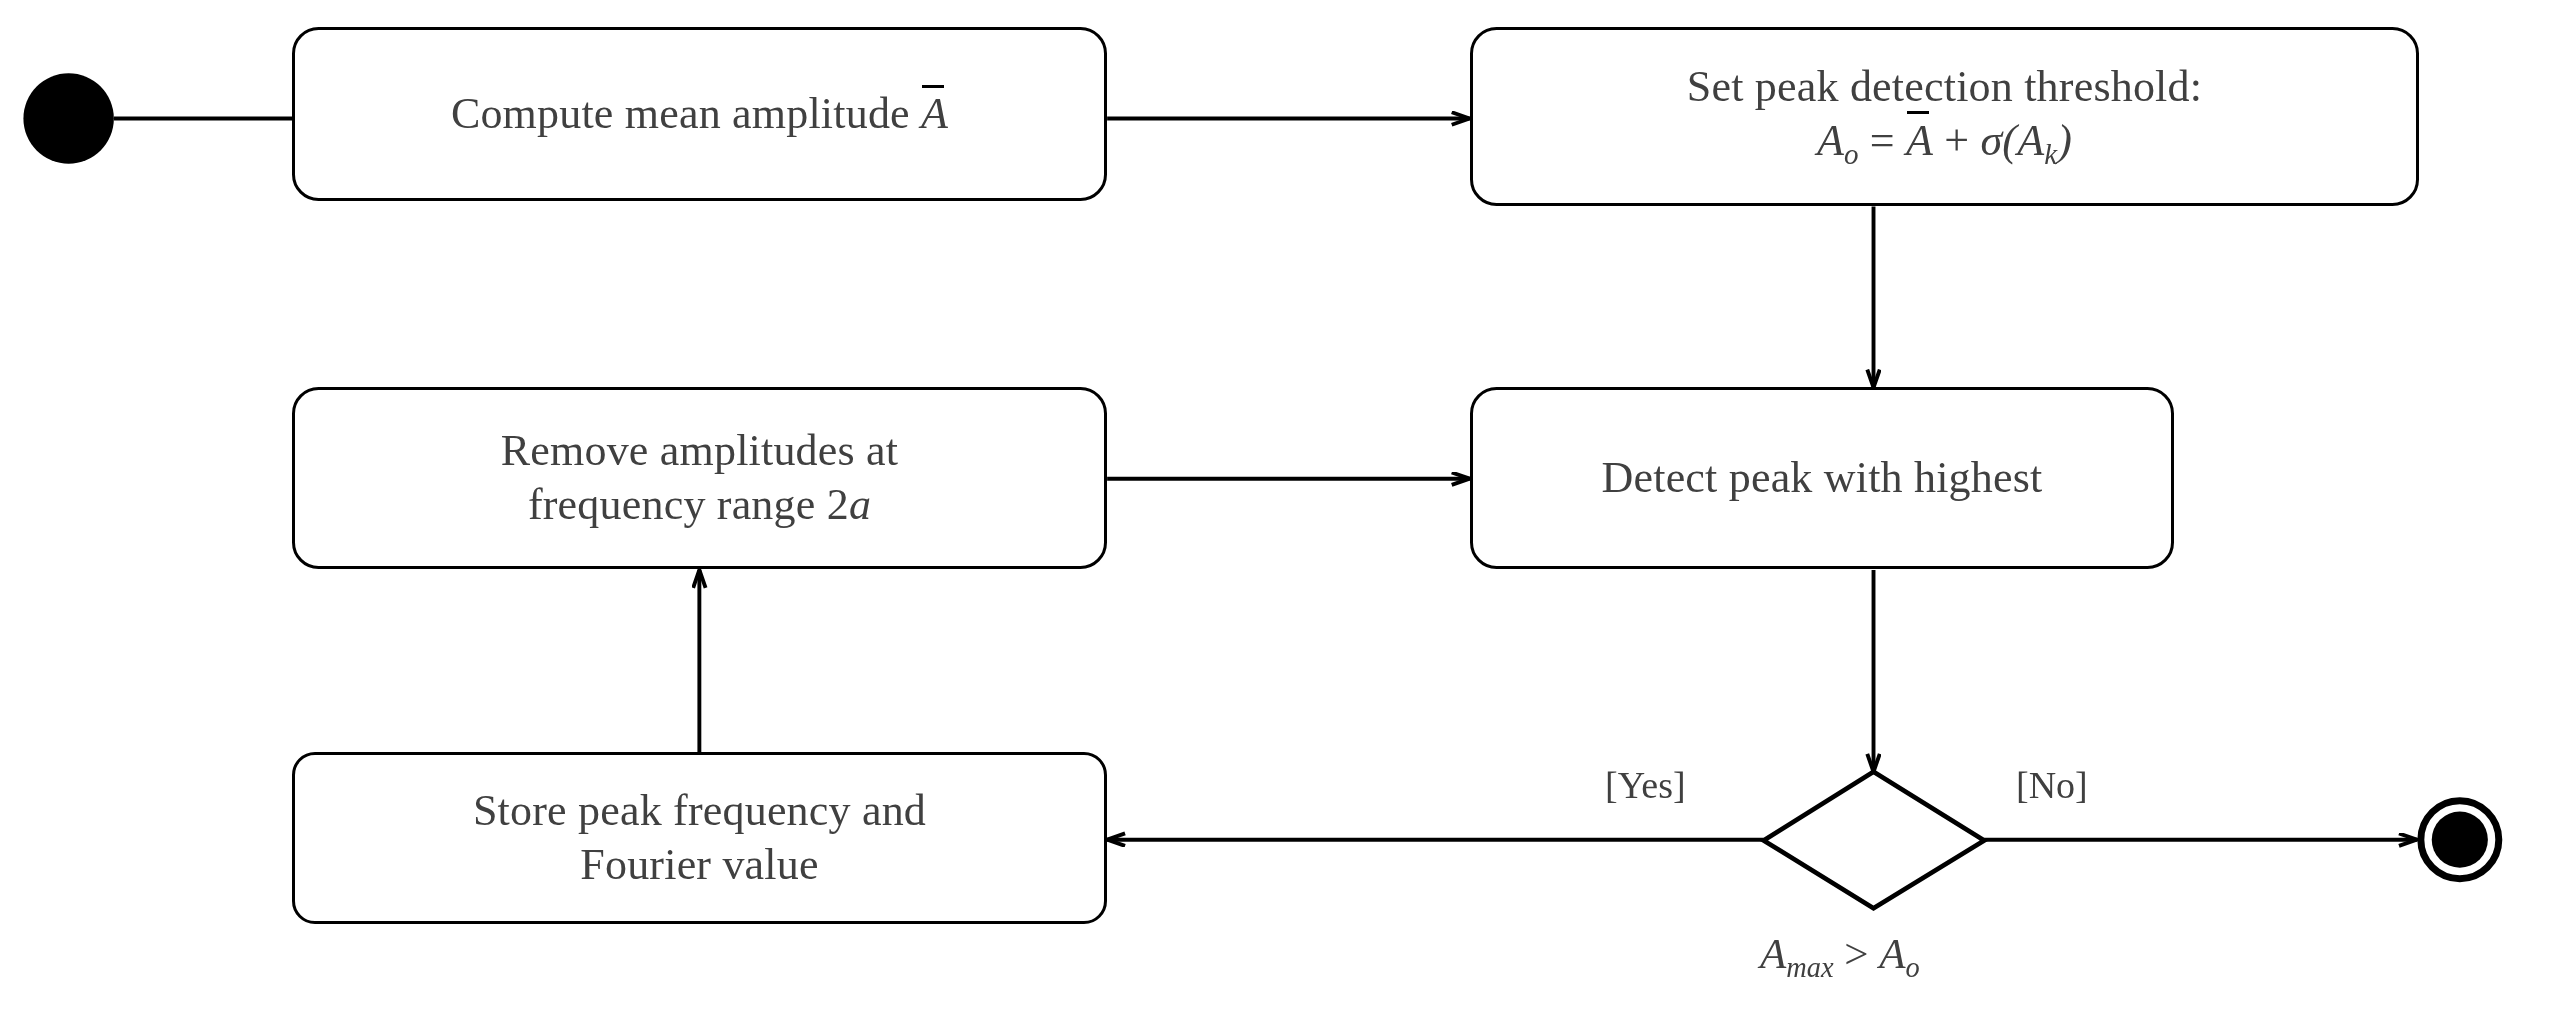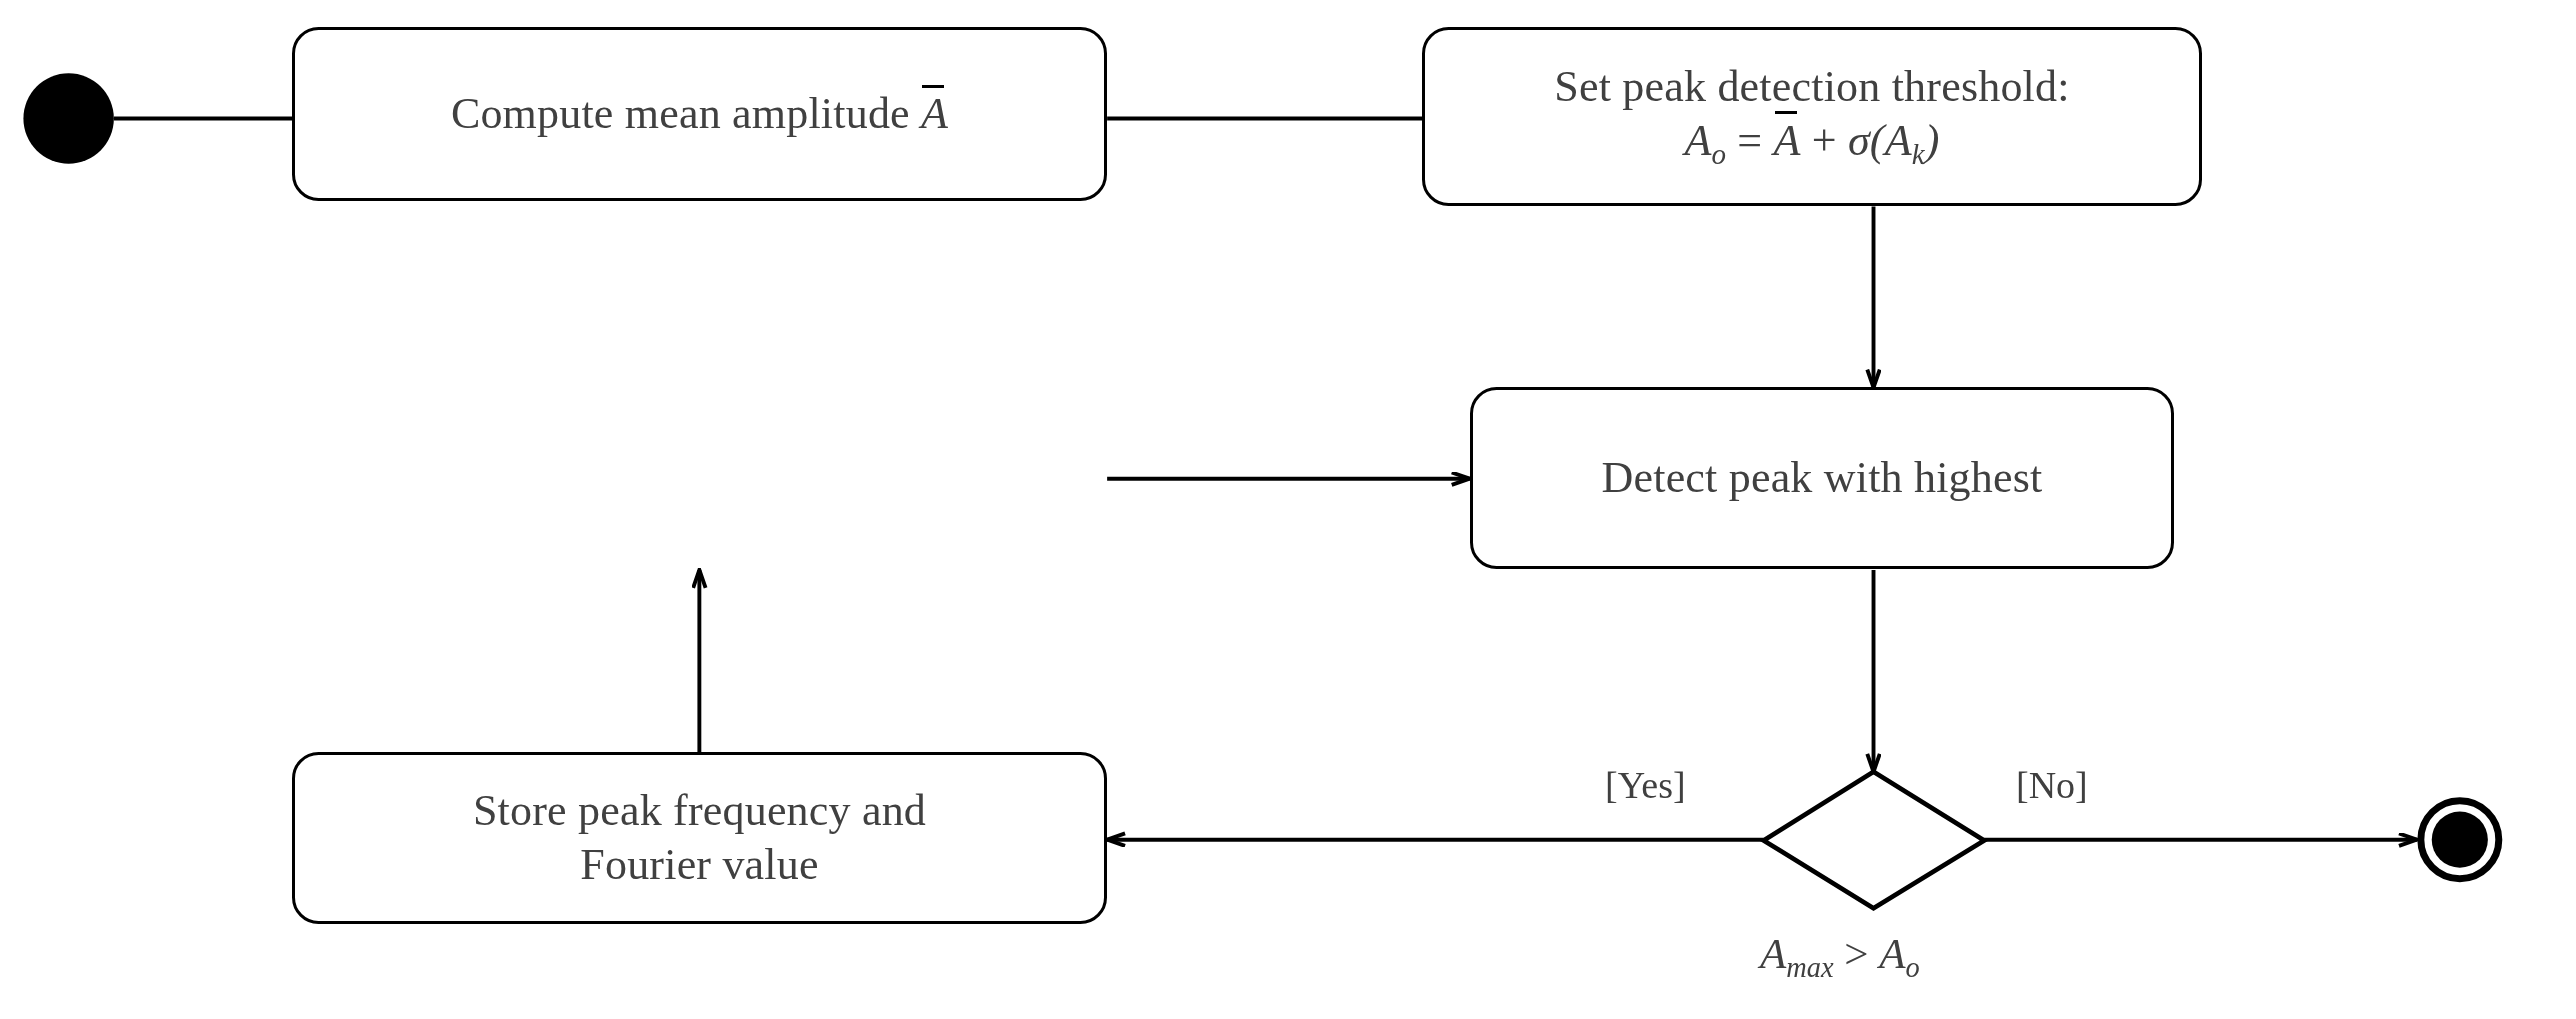--- a/index.html
+++ b/index.html
@@ -110,35 +110,41 @@
     <circle cx="3155" cy="1077" r="50" fill="#ffffff" stroke="#000000" stroke-width="9"></circle>
     <circle cx="3155" cy="1077" r="36" fill="#000000"></circle>
   </svg>
 
   <div class="node-box" style="left:292px; top:27px; width:815px; height:174px;">
     <div class="box-text">
       <span class="ln"><span>Compute mean amplitude </span><span class="ovl">A</span></span>
     </div>
   </div>
 
-  <div class="node-box" style="left:1422px; top:27px; width:780px; height:179px;align-items:center;">
+  <div class="node-box" style="left:1470px; top:27px; width:949px; height:179px;align-items:center;">
     <div class="box-text">
       <span class="ln">Set peak detection threshold:</span>
       <span class="ln"><i class="v">A</i><span class="sub">o</span><span> = </span><span class="ovl">A</span><span> + </span><i class="v">σ(</i><i class="v">A</i><span class="sub">k</span><i class="v">)</i></span>
     </div>
   </div>
 
+  <div class="node-box" style="left:292px; top:387px; width:815px; height:182px;">
+    <div class="box-text">
+      <span class="ln">Remove amplitudes at</span>
+      <span class="ln"><span>frequency range 2</span><i class="v">a</i></span>
+    </div>
+  </div>
 
   <div class="node-box" style="left:1470px; top:387px; width:704px; height:182px;">
     <div class="box-text">
       <span class="ln">Detect peak with highest</span>
     </div>
   </div>
 
-  <div class="node-box" style="left:292px; top:752px; width:815px; height:172px;">
+  <div class="node-box" style="left:292px; top:752px; width:815px; height:172px;border-radius:23px;">
     <div class="box-text">
       <span class="ln">Store peak frequency and</span>
       <span class="ln">Fourier value</span>
     </div>
   </div>
 
   <div class="flow-label" style="left:1605px; top:763px;">[Yes]</div>
   <div class="flow-label" style="left:2005px; top:763px;margin-left:11px;">[No]</div>
 
   <div class="cond-label" style="left:1760px; top:929px;"><i class="v">A</i><span class="sub">max</span><span style="font-style:normal"> &gt; </span><i class="v">A</i><span class="sub">o</span></div>

